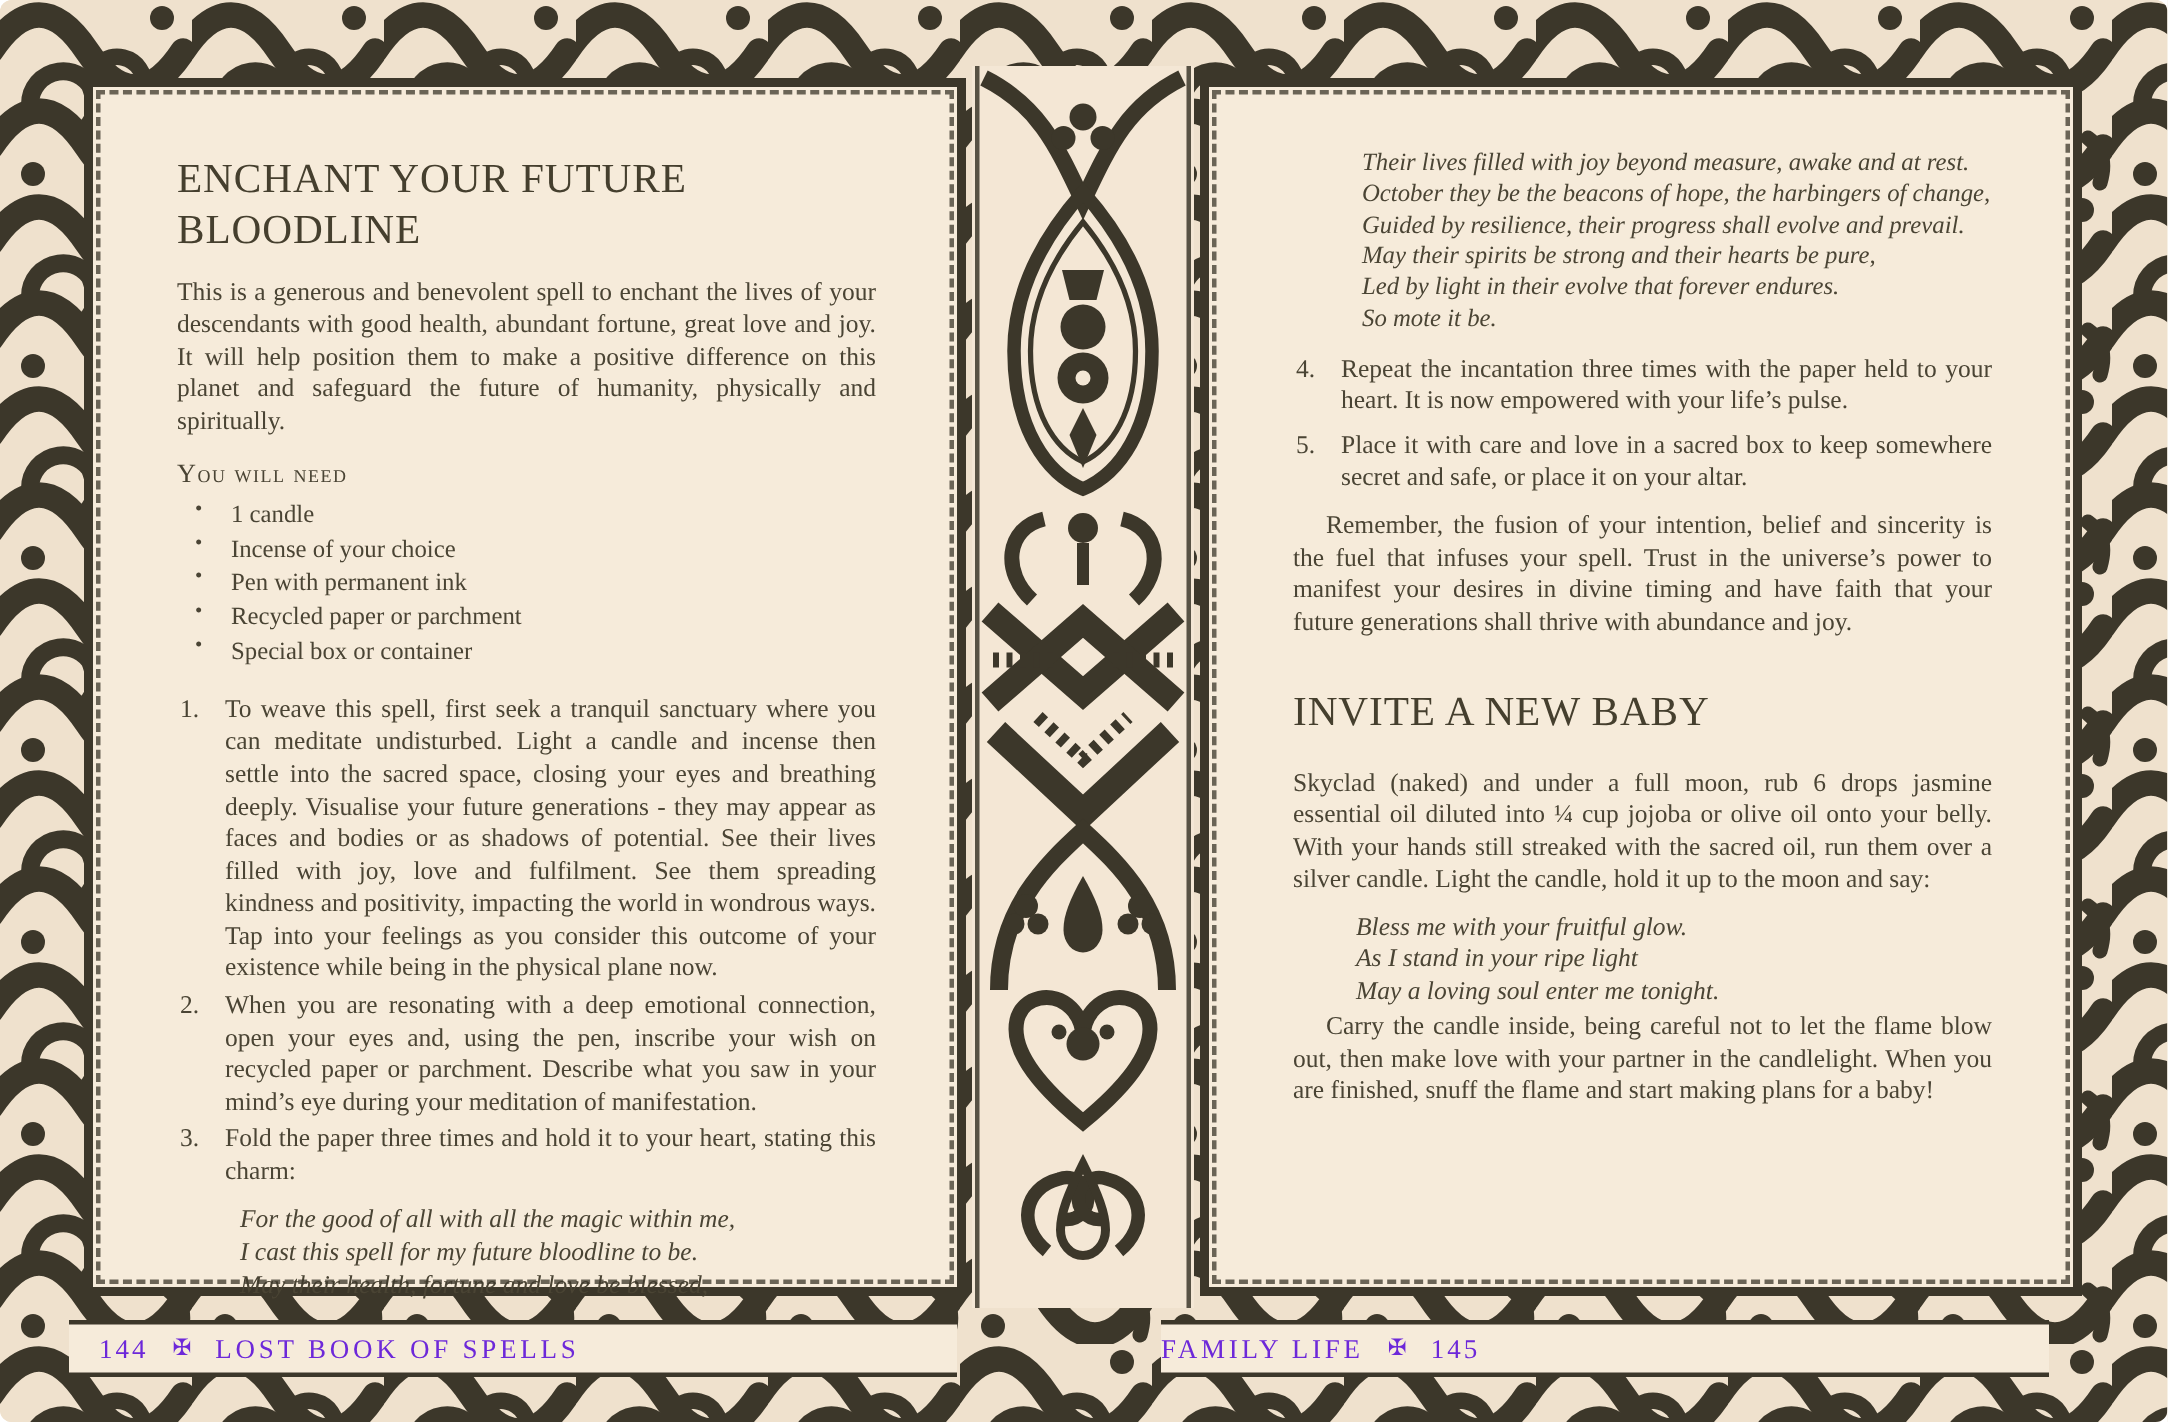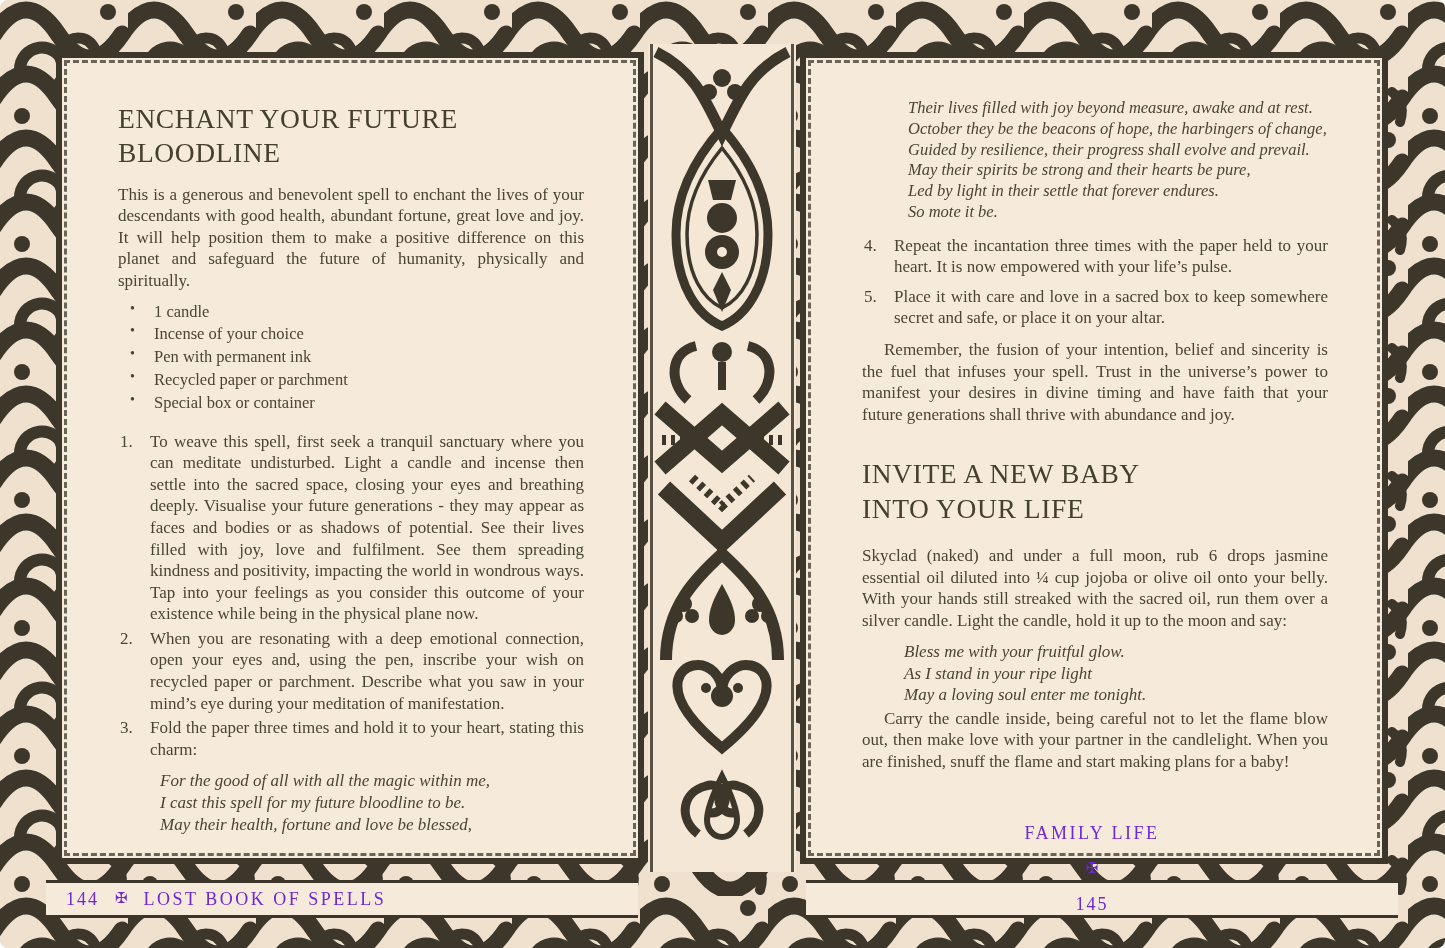--- a/index.html
+++ b/index.html
@@ -32,21 +32,21 @@
 
   .charm-top{font-style:italic;font-size:16.5px;line-height:1.26;margin:0 0 12px 46px;text-align:left;}
   .panel-right ol.steps li{margin-bottom:8px;}
   .para-indent{text-indent:22px;margin:10px 0 0;text-align:justify;}
   h2.second{margin:32px 0 19px;}
   .incant{font-style:italic;margin:2px 0 2px 42px;text-align:left;line-height:1.26;}
   .closing{text-indent:22px;margin:0;text-align:justify;}
 
   .band{position:absolute;top:880px;height:38px;background:#f6ebda;border-top:3px solid #3c372a;border-bottom:3px solid #3c372a;box-sizing:border-box;display:flex;align-items:center;gap:16px;font-size:18px;letter-spacing:2.5px;color:#6d28d9;}
   .band-left{left:46px;width:592px;padding-left:20px;}
-  .band-right{left:806px;width:592px;justify-content:flex-end;padding-right:20px;flex-direction:column;}
+  .band-right{left:774px;width:592px;justify-content:flex-start;padding-right:20px;}
   .cross{font-size:15px;letter-spacing:0;position:relative;top:-1px;}
   .pagenum{letter-spacing:2px;}
 </style>
 </head>
 <body>
 
 <div class="spread">
 
   <svg class="bg" width="1445" height="948" viewBox="0 0 1445 948">
     <defs>
@@ -118,20 +118,21 @@
     </g>
   </svg>
 
   <div class="panel panel-left">
     <div class="page-content">
       <h2>
         <span>ENCHANT YOUR FUTURE</span>
         <span>BLOODLINE</span>
       </h2>
       <p class="intro">This is a generous and benevolent spell to enchant the lives of your descendants with good health, abundant fortune, great love and joy. It will help position them to make a positive difference on this planet and safeguard the future of humanity, physically and spiritually.</p>
+      <div class="ywn">You will need</div>
       <ul class="supplies">
         <li><span class="bullet">•</span><span>1 candle</span></li>
         <li><span class="bullet">•</span><span>Incense of your choice</span></li>
         <li><span class="bullet">•</span><span>Pen with permanent ink</span></li>
         <li><span class="bullet">•</span><span>Recycled paper or parchment</span></li>
         <li><span class="bullet">•</span><span>Special box or container</span></li>
       </ul>
       <ol class="steps">
         <li>
             <span class="step-num">1.</span>
@@ -154,37 +155,36 @@
     </div>
   </div>
 
   <div class="panel panel-right">
     <div class="page-content">
       <div class="charm-top">
         <div>Their lives filled with joy beyond measure, awake and at rest.</div>
         <div>October they be the beacons of hope, the harbingers of change,</div>
         <div>Guided by resilience, their progress shall evolve and prevail.</div>
         <div>May their spirits be strong and their hearts be pure,</div>
-        <div>Led by light in their settle that forever endures.</div>
+        <div>Led by light in their evolve that forever endures.</div>
         <div>So mote it be.</div>
       </div>
       <ol class="steps">
         <li>
             <span class="step-num">4.</span>
             <span class="step-text">Repeat the incantation three times with the paper held to your heart. It is now empowered with your life’s pulse.</span>
           </li>
         <li>
             <span class="step-num">5.</span>
             <span class="step-text">Place it with care and love in a sacred box to keep somewhere secret and safe, or place it on your altar.</span>
           </li>
       </ol>
       <p class="para-indent">Remember, the fusion of your intention, belief and sincerity is the fuel that infuses your spell. Trust in the universe’s power to manifest your desires in divine timing and have faith that your future generations shall thrive with abundance and joy.</p>
       <h2 class="second">
         <span>INVITE A NEW BABY</span>
-        <span>INTO YOUR LIFE</span>
       </h2>
       <p class="intro">Skyclad (naked) and under a full moon, rub 6 drops jasmine essential oil diluted into ¼ cup jojoba or olive oil onto your belly. With your hands still streaked with the sacred oil, run them over a silver candle. Light the candle, hold it up to the moon and say:</p>
       <div class="incant">
         <div>Bless me with your fruitful glow.</div>
         <div>As I stand in your ripe light</div>
         <div>May a loving soul enter me tonight.</div>
       </div>
       <p class="closing">Carry the candle inside, being careful not to let the flame blow out, then make love with your partner in the candlelight. When you are finished, snuff the flame and start making plans for a baby!</p>
     </div>
   </div>

